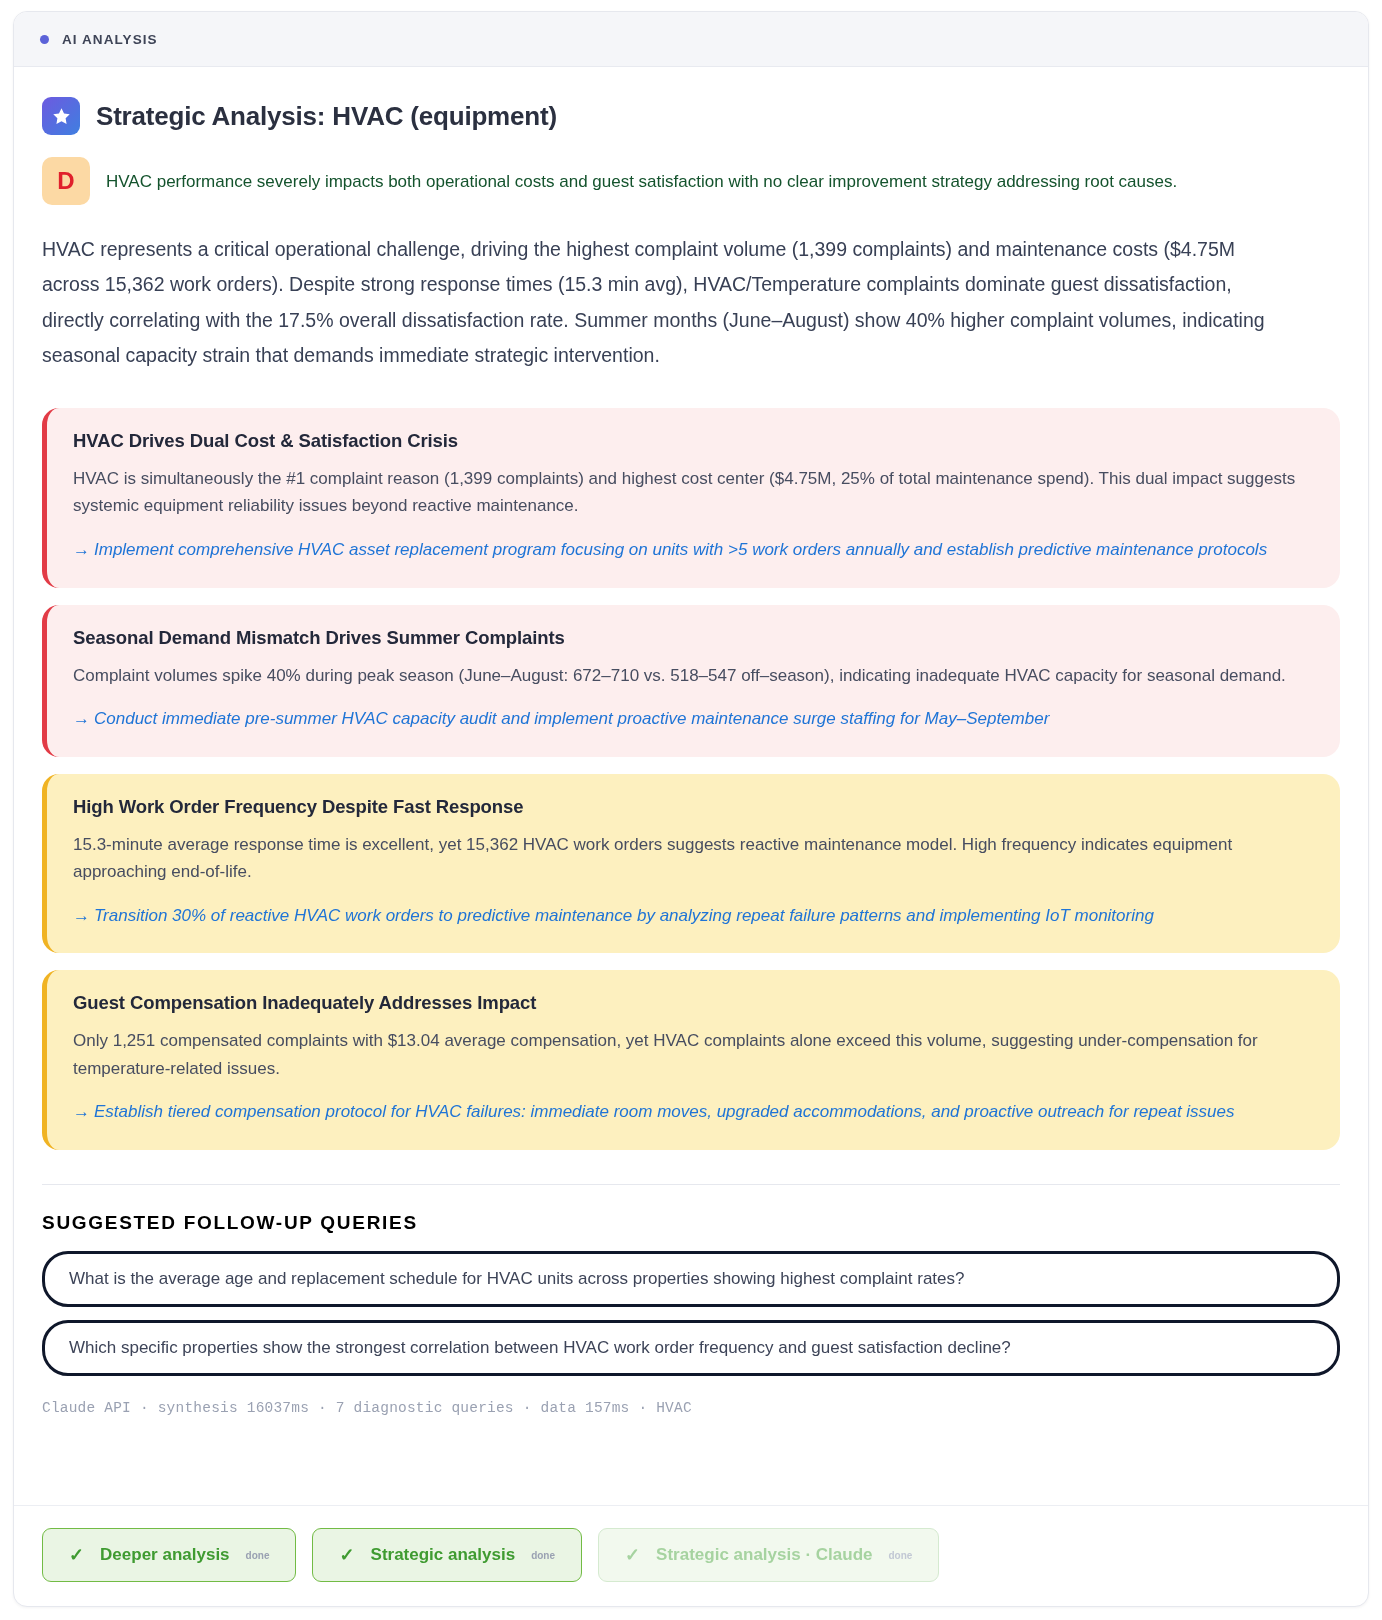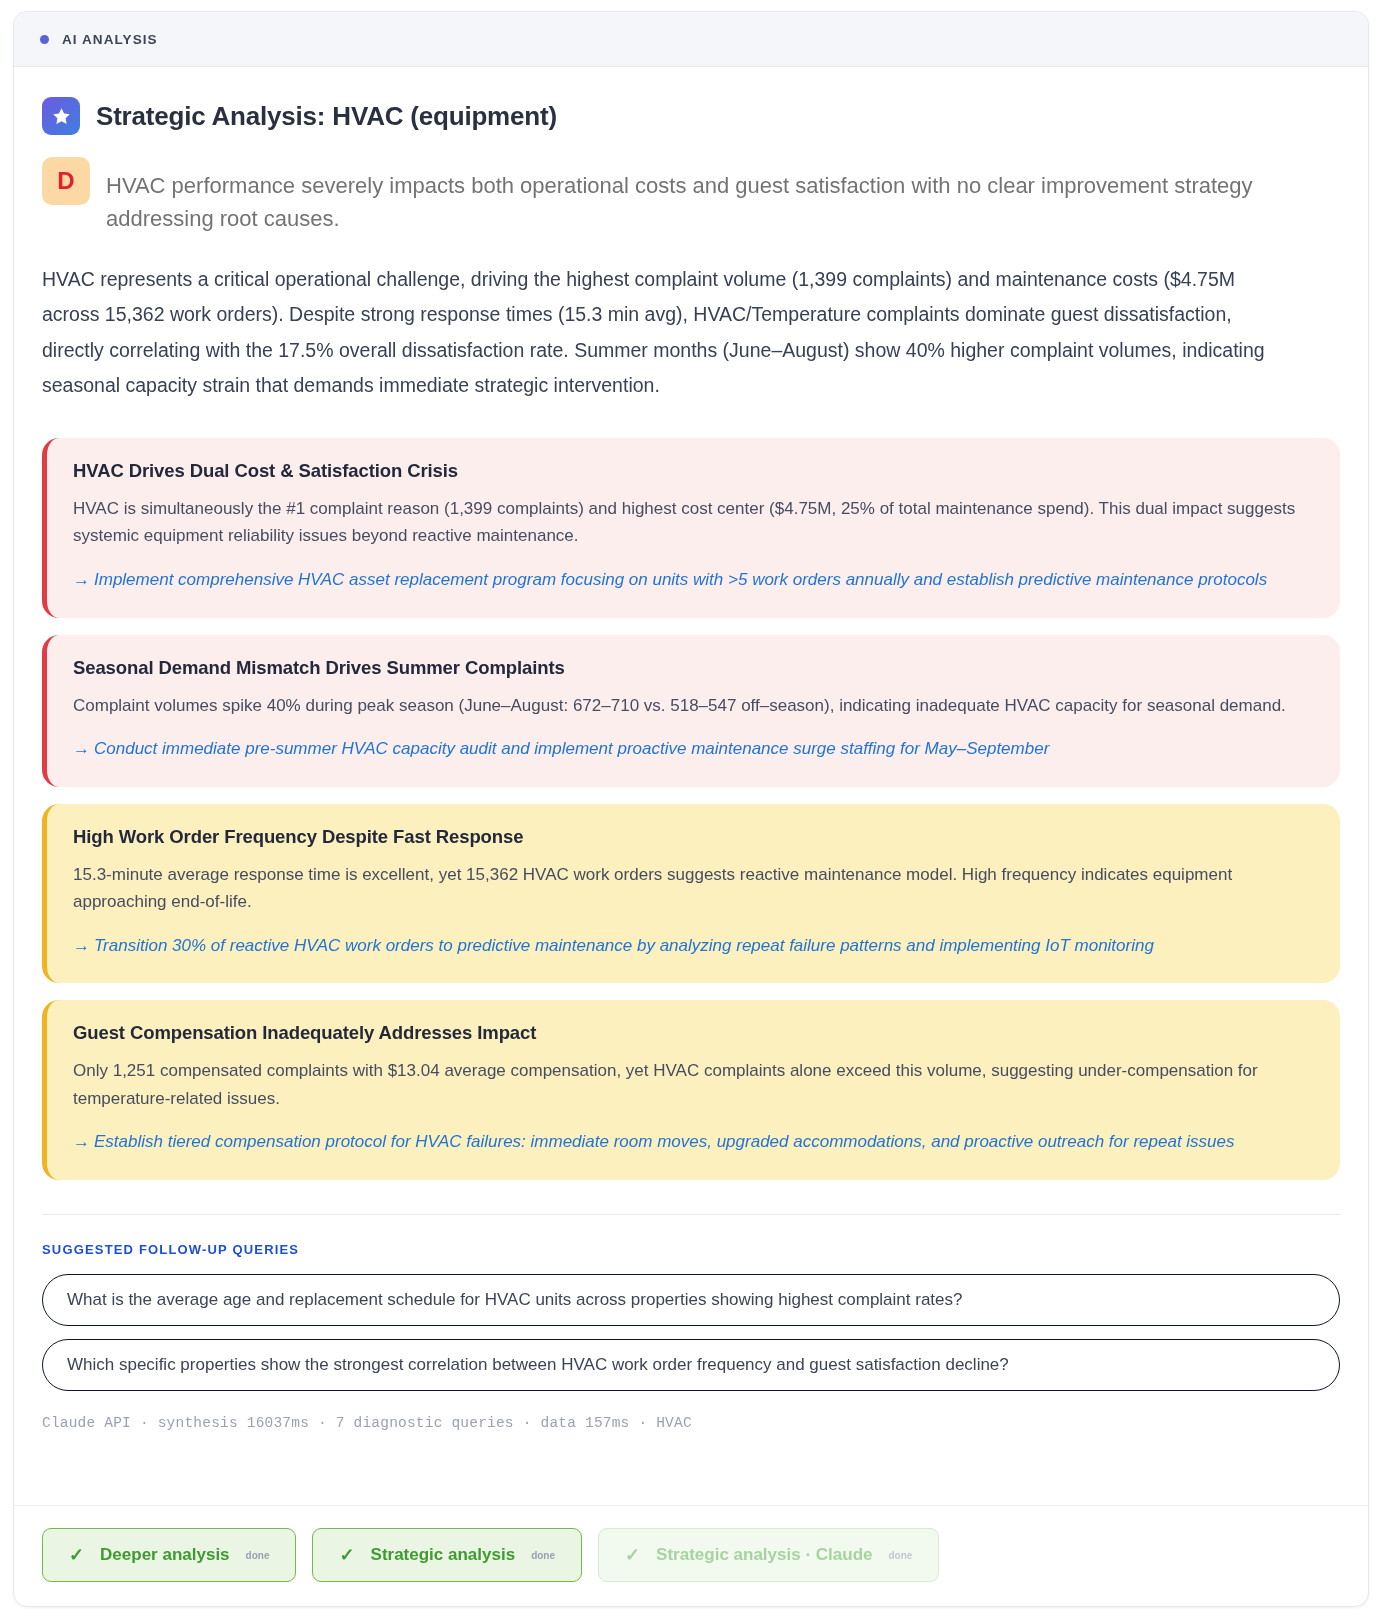--- a/index.html
+++ b/index.html
@@ -91,22 +91,22 @@
     width: 48px; height: 48px;
     border-radius: 10px;
     background: #fcd9a4;
     color: #e0202b;
     font-size: 24px;
     font-weight: 700;
     display: flex; align-items: center; justify-content: center;
     flex: 0 0 auto;
   }
   .summary-text {
-    font-size: 22px;
-    color: #737373;
+    font-size: 17px;
+    color: #14532d;
     line-height: 1.5;
     padding-top: 12px;
   }
 
   .narrative {
     font-size: 19.5px;
     line-height: 1.82;
     color: #384055;
     margin-bottom: 34px;
     max-width: 1245px;
@@ -150,28 +150,28 @@
   }
   .insight-action .arrow { font-style: normal; margin-right: 4px; }
 
   
   .followups { margin-top: 34px; }
   .divider {
     border-top: 1px solid #e6e8ee;
     margin-bottom: 27px;
   }
   .followups-label {
-    font-size: 13px;
+    font-size: 19px;
     font-weight: 700;
     letter-spacing: 0.09em;
-    color: #1d4ed8;
+    color: #000000;
     margin-bottom: 17px;
   }
   .followup-item {
-    border: 1px solid #0f172a;
+    border: 3px solid #0f172a;
     border-radius: 26px;
     padding: 15px 24px;
     font-size: 17px;
     color: #3d4458;
     margin-bottom: 13px;
     background: #fff;
     cursor: pointer;
   }
 
   .meta-line {

